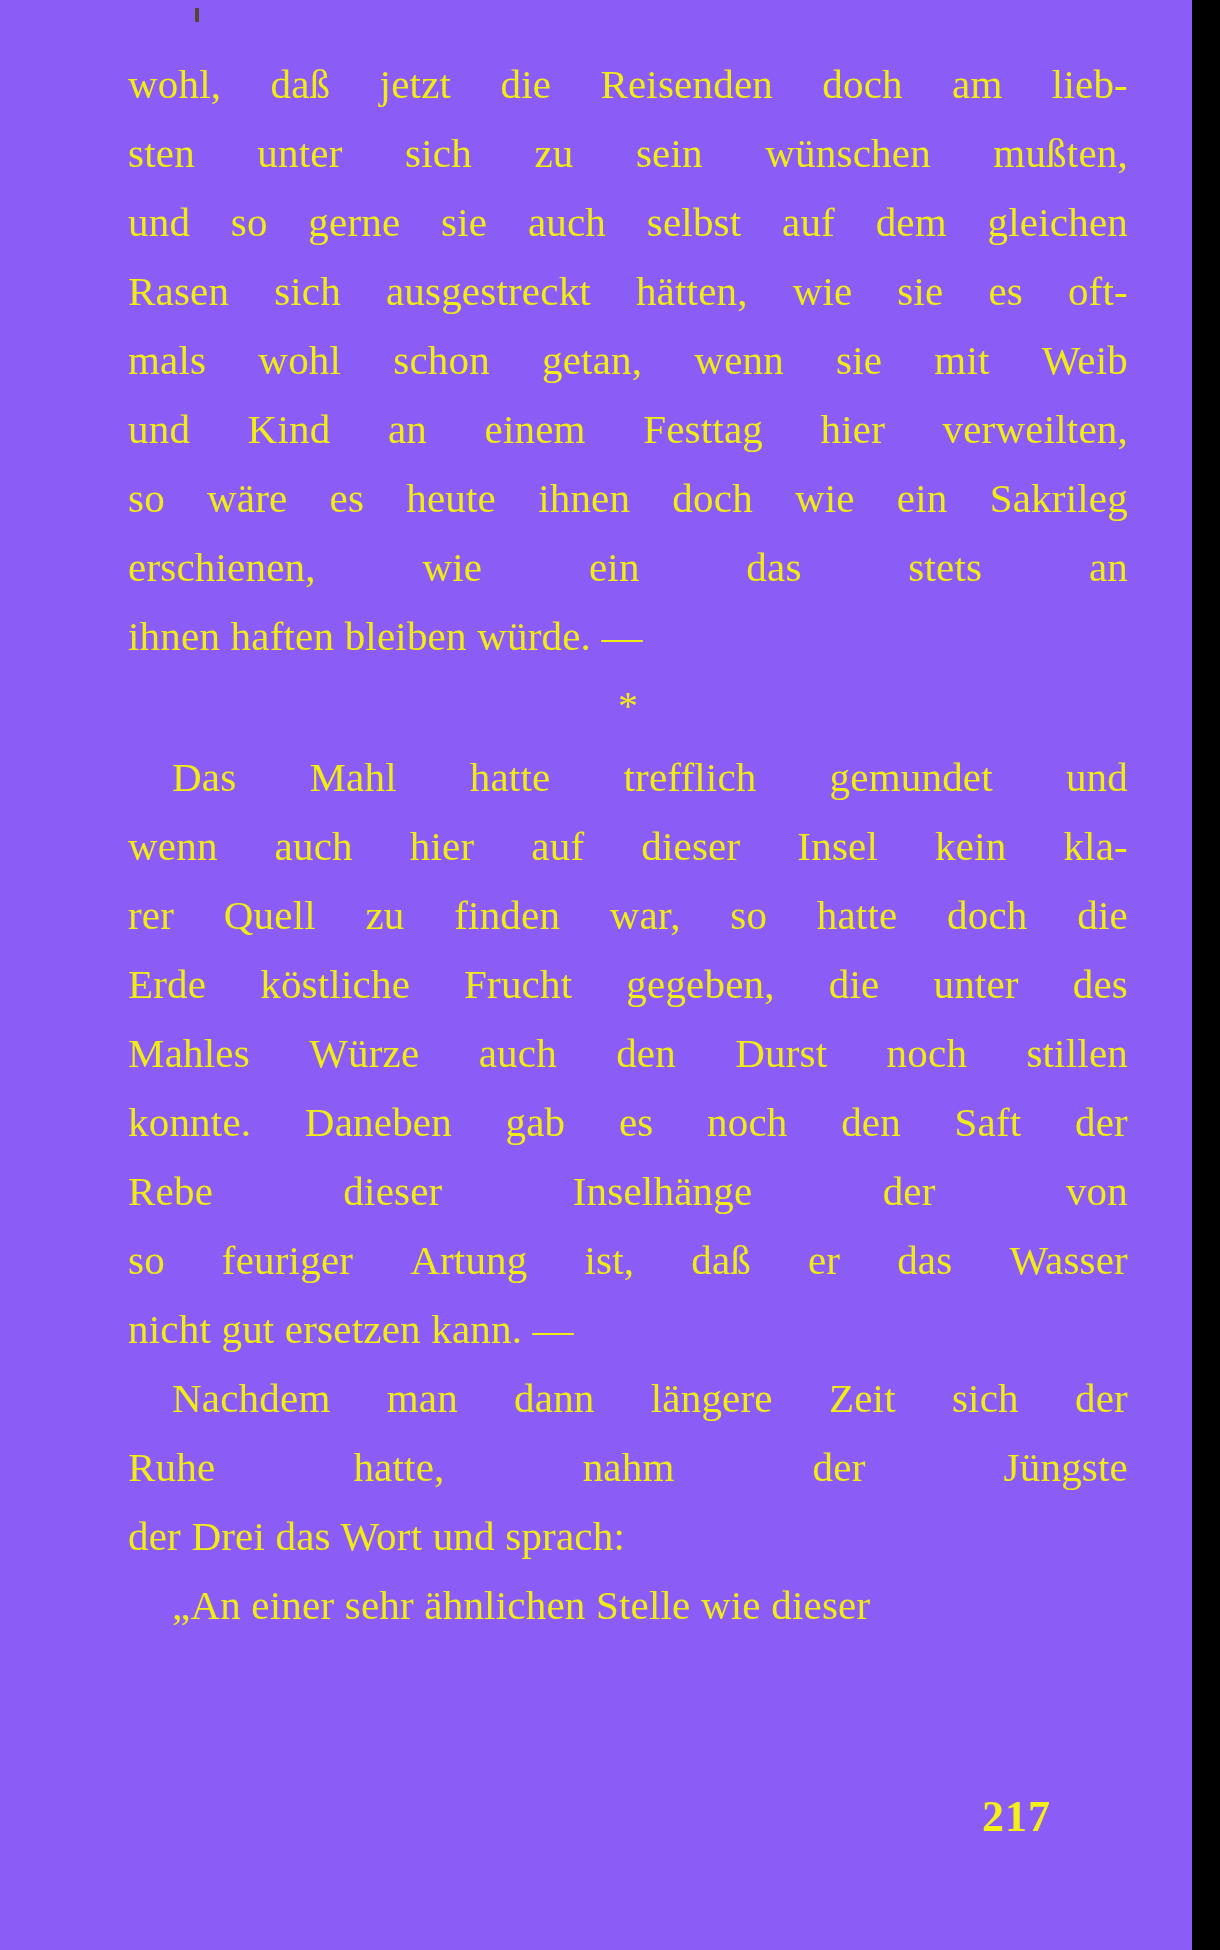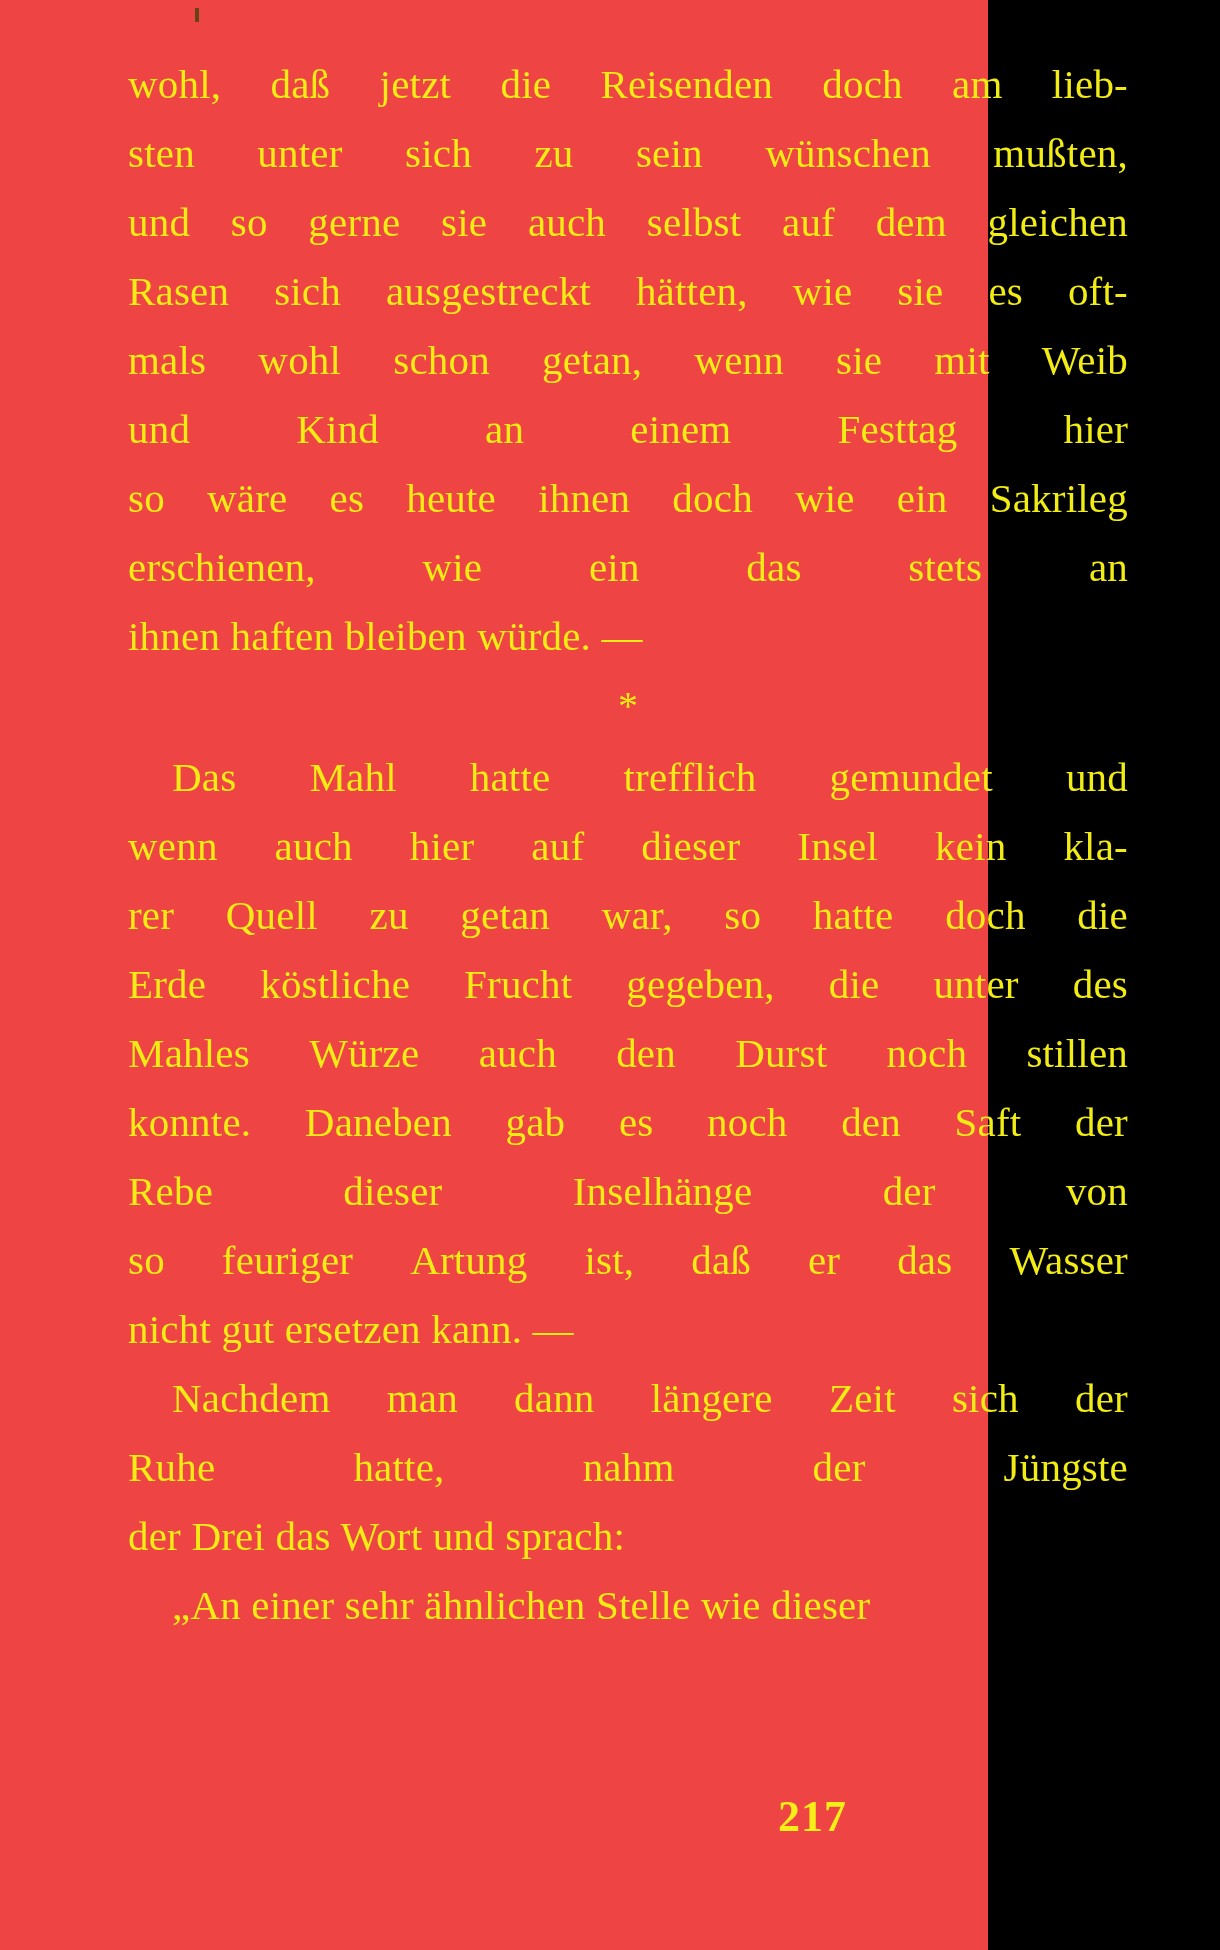--- a/index.html
+++ b/index.html
@@ -12,23 +12,23 @@
     height: 1950px;
     position: relative;
     overflow: hidden;
     font-family: "Liberation Serif", "DejaVu Serif", serif;
   }
 
   .page {
     position: absolute;
     left: 0;
     top: 0;
-    width: 988px;
+    width: 1192px;
     height: 1950px;
-    background: #ef4444;
+    background: #8b5cf6;
   }
 
   
   .speck {
     position: absolute;
     left: 195px;
     top: 8px;
     width: 4px;
     height: 14px;
     background: #4a4412;
@@ -94,32 +94,32 @@
   <div class="speck"></div>
 
   <div class="text-block">
 
     <p class="para">
       <span class="ln just"><span>wohl,</span><span>daß</span><span>jetzt</span><span>die</span><span>Reisenden</span><span>doch</span><span>am</span><span>lieb-</span></span>
       <span class="ln just"><span>sten</span><span>unter</span><span>sich</span><span>zu</span><span>sein</span><span>wünschen</span><span>mußten,</span></span>
       <span class="ln just"><span>und</span><span>so</span><span>gerne</span><span>sie</span><span>auch</span><span>selbst</span><span>auf</span><span>dem</span><span>gleichen</span></span>
       <span class="ln just"><span>Rasen</span><span>sich</span><span>ausgestreckt</span><span>hätten,</span><span>wie</span><span>sie</span><span>es</span><span>oft-</span></span>
       <span class="ln just"><span>mals</span><span>wohl</span><span>schon</span><span>getan,</span><span>wenn</span><span>sie</span><span>mit</span><span>Weib</span></span>
-      <span class="ln just"><span>und</span><span>Kind</span><span>an</span><span>einem</span><span>Festtag</span><span>hier</span></span>
+      <span class="ln just"><span>und</span><span>Kind</span><span>an</span><span>einem</span><span>Festtag</span><span>hier</span><span>verweilten,</span></span>
       <span class="ln just"><span>so</span><span>wäre</span><span>es</span><span>heute</span><span>ihnen</span><span>doch</span><span>wie</span><span>ein</span><span>Sakrileg</span></span>
       <span class="ln just"><span>erschienen,</span><span>wie</span><span>ein</span><span>das</span><span>stets</span><span>an</span></span>
       <span class="ln">ihnen haften bleiben würde. —</span>
     </p>
 
     <div class="sep">*</div>
 
     <p class="para">
       <span class="ln just" style="padding-left: 44px;"><span>Das</span><span>Mahl</span><span>hatte</span><span>trefflich</span><span>gemundet</span><span>und</span></span>
       <span class="ln just"><span>wenn</span><span>auch</span><span>hier</span><span>auf</span><span>dieser</span><span>Insel</span><span>kein</span><span>kla-</span></span>
-      <span class="ln just"><span>rer</span><span>Quell</span><span>zu</span><span>getan</span><span>war,</span><span>so</span><span>hatte</span><span>doch</span><span>die</span></span>
+      <span class="ln just"><span>rer</span><span>Quell</span><span>zu</span><span>finden</span><span>war,</span><span>so</span><span>hatte</span><span>doch</span><span>die</span></span>
       <span class="ln just"><span>Erde</span><span>köstliche</span><span>Frucht</span><span>gegeben,</span><span>die</span><span>unter</span><span>des</span></span>
       <span class="ln just"><span>Mahles</span><span>Würze</span><span>auch</span><span>den</span><span>Durst</span><span>noch</span><span>stillen</span></span>
       <span class="ln just"><span>konnte.</span><span>Daneben</span><span>gab</span><span>es</span><span>noch</span><span>den</span><span>Saft</span><span>der</span></span>
       <span class="ln just"><span>Rebe</span><span>dieser</span><span>Inselhänge</span><span>der</span><span>von</span></span>
       <span class="ln just"><span>so</span><span>feuriger</span><span>Artung</span><span>ist,</span><span>daß</span><span>er</span><span>das</span><span>Wasser</span></span>
       <span class="ln">nicht gut ersetzen kann. —</span>
     </p>
 
     <p class="para">
       <span class="ln just" style="padding-left: 44px;"><span>Nachdem</span><span>man</span><span>dann</span><span>längere</span><span>Zeit</span><span>sich</span><span>der</span></span>

